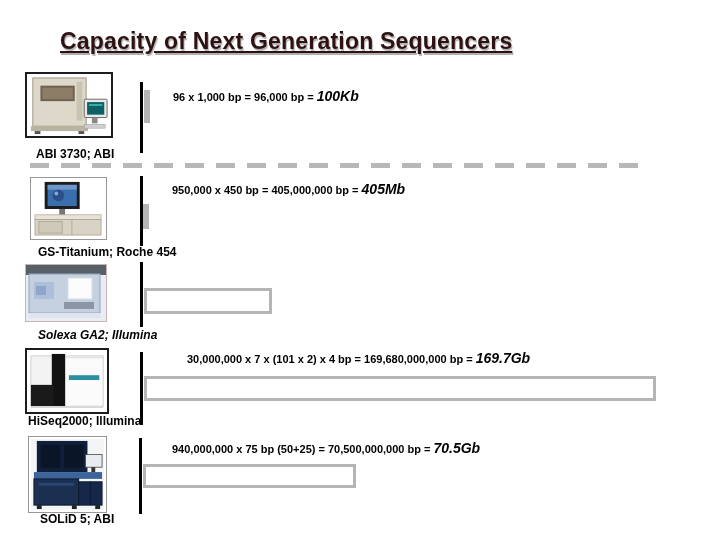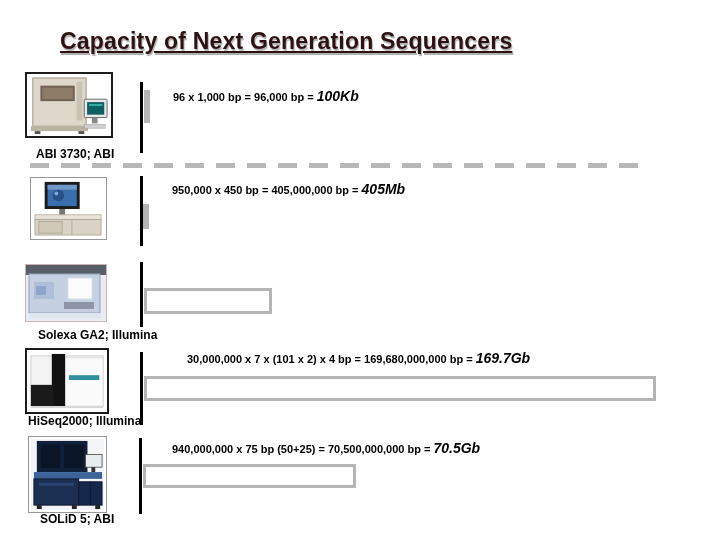--- a/index.html
+++ b/index.html
@@ -30,21 +30,21 @@
   .eq .result { font-size:14px; font-weight:bold;font-style:italic; }
   #eq1 { left:173px; top:88px; }
   #eq2 { left:172px; top:181px; }
   #eq3 { left:173px; top:261px; }
   #eq4 { left:187px; top:350px; }
   #eq5 { left:172px; top:440px;text-align:right; }
 
   .mlabel { position:absolute; font-size:12px; font-weight:bold; color:#000; white-space:nowrap; }
   #lab1 { left:22px; top:147px;margin-left:14px; }
   #lab2 { left:38px; top:245px; }
-  #lab3 { left:38px; top:328px; }
+  #lab3 { left:38px; top:328px;font-style:italic; }
   #lab4 { left:28px; top:414px; }
   #lab5 { left:40px; top:512px; }
 
   .dash {
     position:absolute; left:30px; top:163px; width:614px; height:5px;
     background:repeating-linear-gradient(90deg,#b8b8b8 0 19px, transparent 19px 31px);
   }
 
   .imgbox { position:absolute; background:#fff; box-sizing:border-box; }
   .imgbox svg { display:block; width:100%; height:100%; }
@@ -94,20 +94,21 @@
       <rect x="27" y="30" width="6" height="8" fill="#777"></rect>
       <rect x="2" y="36" width="68" height="5" fill="#e7e3d7" stroke="#b3ac9c" stroke-width="0.8"></rect>
       <rect x="2" y="41" width="68" height="16" fill="#d8d3c5" stroke="#a9a191" stroke-width="0.8"></rect>
       <rect x="6" y="43" width="24" height="12" fill="#cfc9b9" stroke="#a9a191" stroke-width="0.8"></rect>
       <line x1="40" y1="41" x2="40" y2="57" stroke="#b3ac9c"></line>
     </svg>
   </div>
   <div class="vline" id="vl2"></div>
   <div class="bar" id="bar2" style="width: 5px;"></div>
   <div class="eq" id="eq2"><span>950,000 x 450 bp = 405,000,000 bp = </span><span class="result">405Mb</span></div>
+  <div class="mlabel" id="lab2">GS-Titanium; Roche 454</div>
 
   <div class="imgbox" id="img3">
     <svg viewBox="0 0 80 56" preserveAspectRatio="none">
       <rect width="80" height="56" fill="#e9edf3"></rect>
       <rect x="0" y="0" width="80" height="10" fill="#595f66"></rect>
       <rect x="3" y="9" width="71" height="39" fill="#c5d0e0" stroke="#93a3bd"></rect>
       <rect x="42" y="13" width="24" height="21" fill="#fcfcfc" stroke="#d8dde8"></rect>
       <rect x="8" y="17" width="20" height="17" fill="#aebfda"></rect>
       <rect x="10" y="21" width="10" height="9" fill="#8fa6cc"></rect>
       <rect x="38" y="37" width="30" height="7" fill="#8c96a4"></rect>

